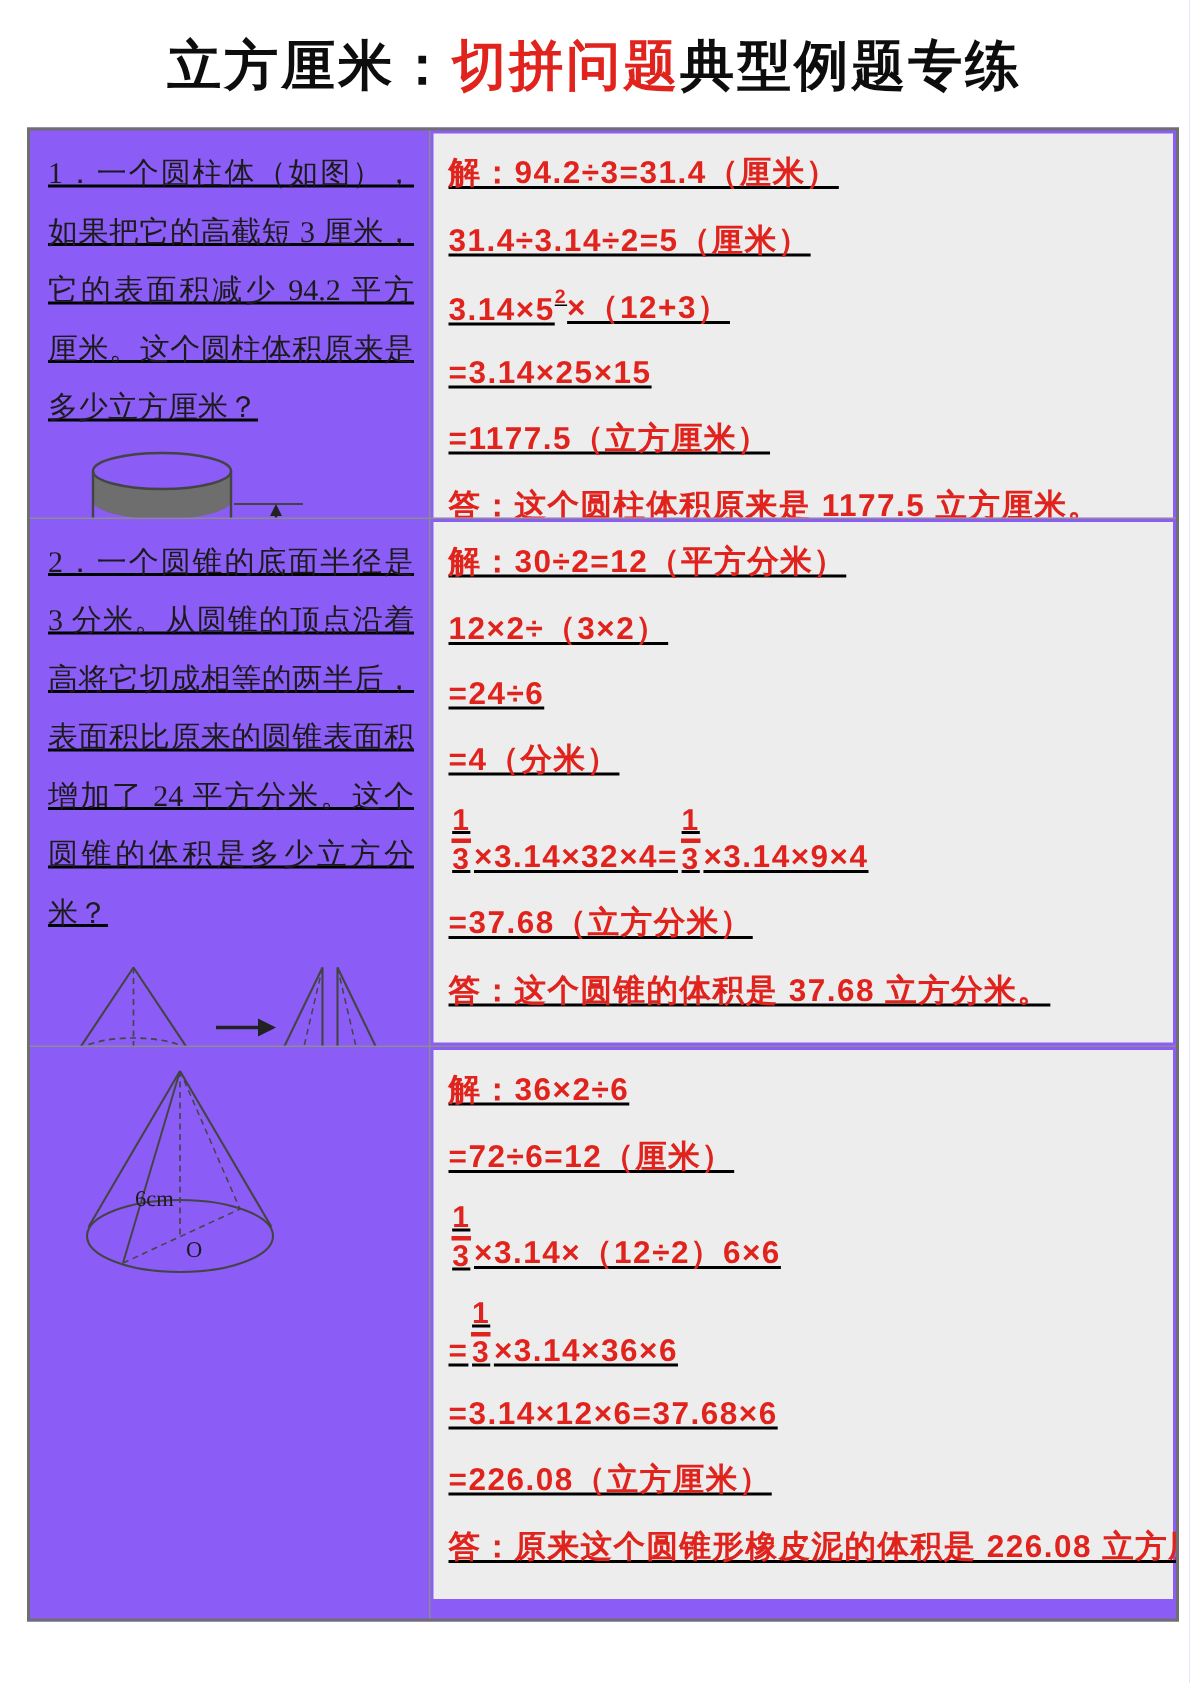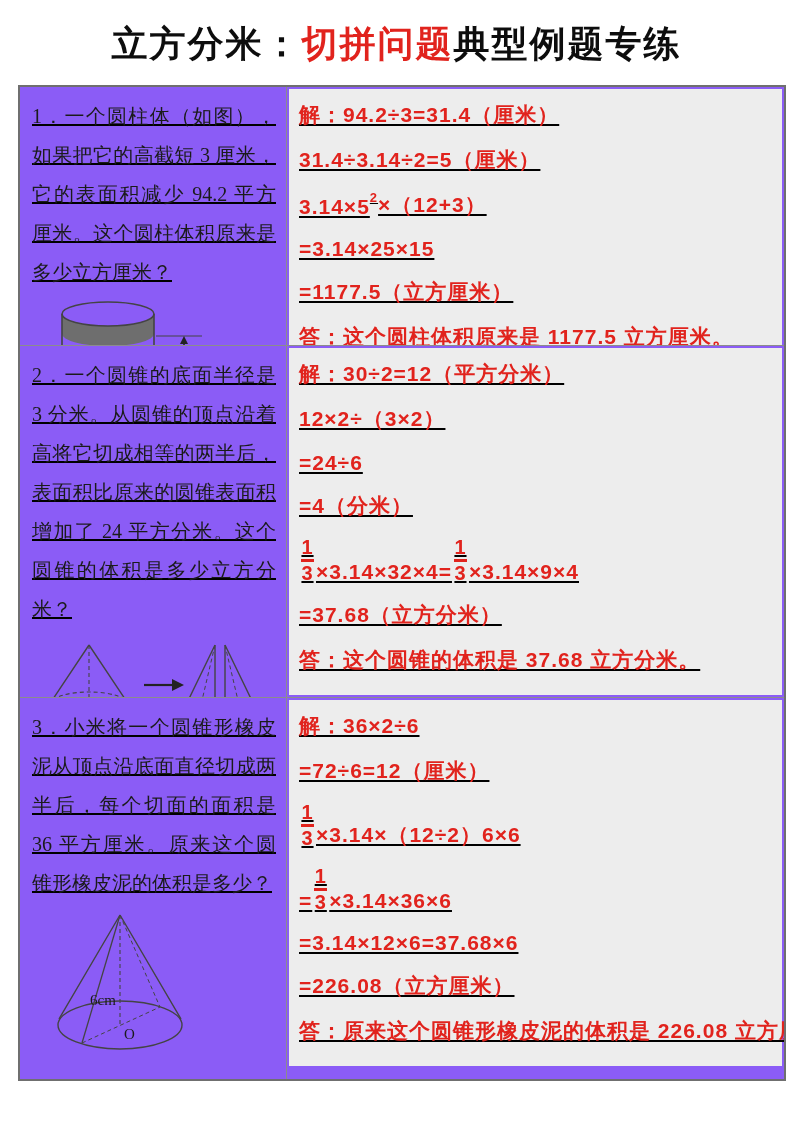--- a/index.html
+++ b/index.html
@@ -89,21 +89,21 @@
 
   .fig { display:block; margin-top:4px; }
   .figtext { font-family:"Liberation Serif", serif; fill:#1b1b1b; }
 </style>
 </head>
 <body>
 
 <div class="page">
 
   <div class="title">
-    <span>立方分米：</span><span class="hl">切拼问题</span><span>典型例题专练</span>
+    <span>立方厘米：</span><span class="hl">切拼问题</span><span>典型例题专练</span>
   </div>
 
   <div class="sheet">
 
     <div class="qcell">
       <div class="question">1．一个圆柱体（如图），如果把它的高截短 3 厘米，它的表面积减少 94.2 平方厘米。这个圆柱体积原来是多少立方厘米？</div>
       <svg class="fig" width="230" height="100" viewBox="0 0 230 100">
 
         <path d="M30 18 L30 38 A46 12 0 0 0 122 38 L122 18 A46 12 0 0 1 30 18 Z" fill="#6e6e6e" stroke="none"></path>
 
@@ -203,21 +203,20 @@
           <div class="sol-line">
             <span>=37.68（立方分米）</span>
           </div>
           <div class="sol-line">
             <span>答：这个圆锥的体积是 37.68 立方分米。</span>
           </div>
         </div>
     </div>
 
     <div class="qcell row-last">
-      <div class="question">3．小米将一个圆锥形橡皮泥从顶点沿底面直径切成两半后，每个切面的面积是 36 平方厘米。原来这个圆锥形橡皮泥的体积是多少？</div>
       <svg class="fig" width="200" height="160" viewBox="0 0 200 160">
 
         <path d="M88 8 L27 112 M88 8 L149 112" fill="none" stroke="#444" stroke-width="1.4"></path>
 
         <ellipse cx="88" cy="118" rx="62" ry="24" fill="none" stroke="#444" stroke-width="1.4"></ellipse>
 
         <line x1="88" y1="8" x2="50" y2="136" stroke="#444" stroke-width="1.3"></line>
 
         <line x1="88" y1="8" x2="88" y2="118" stroke="#444" stroke-width="1.1" stroke-dasharray="4 3"></line>
 

